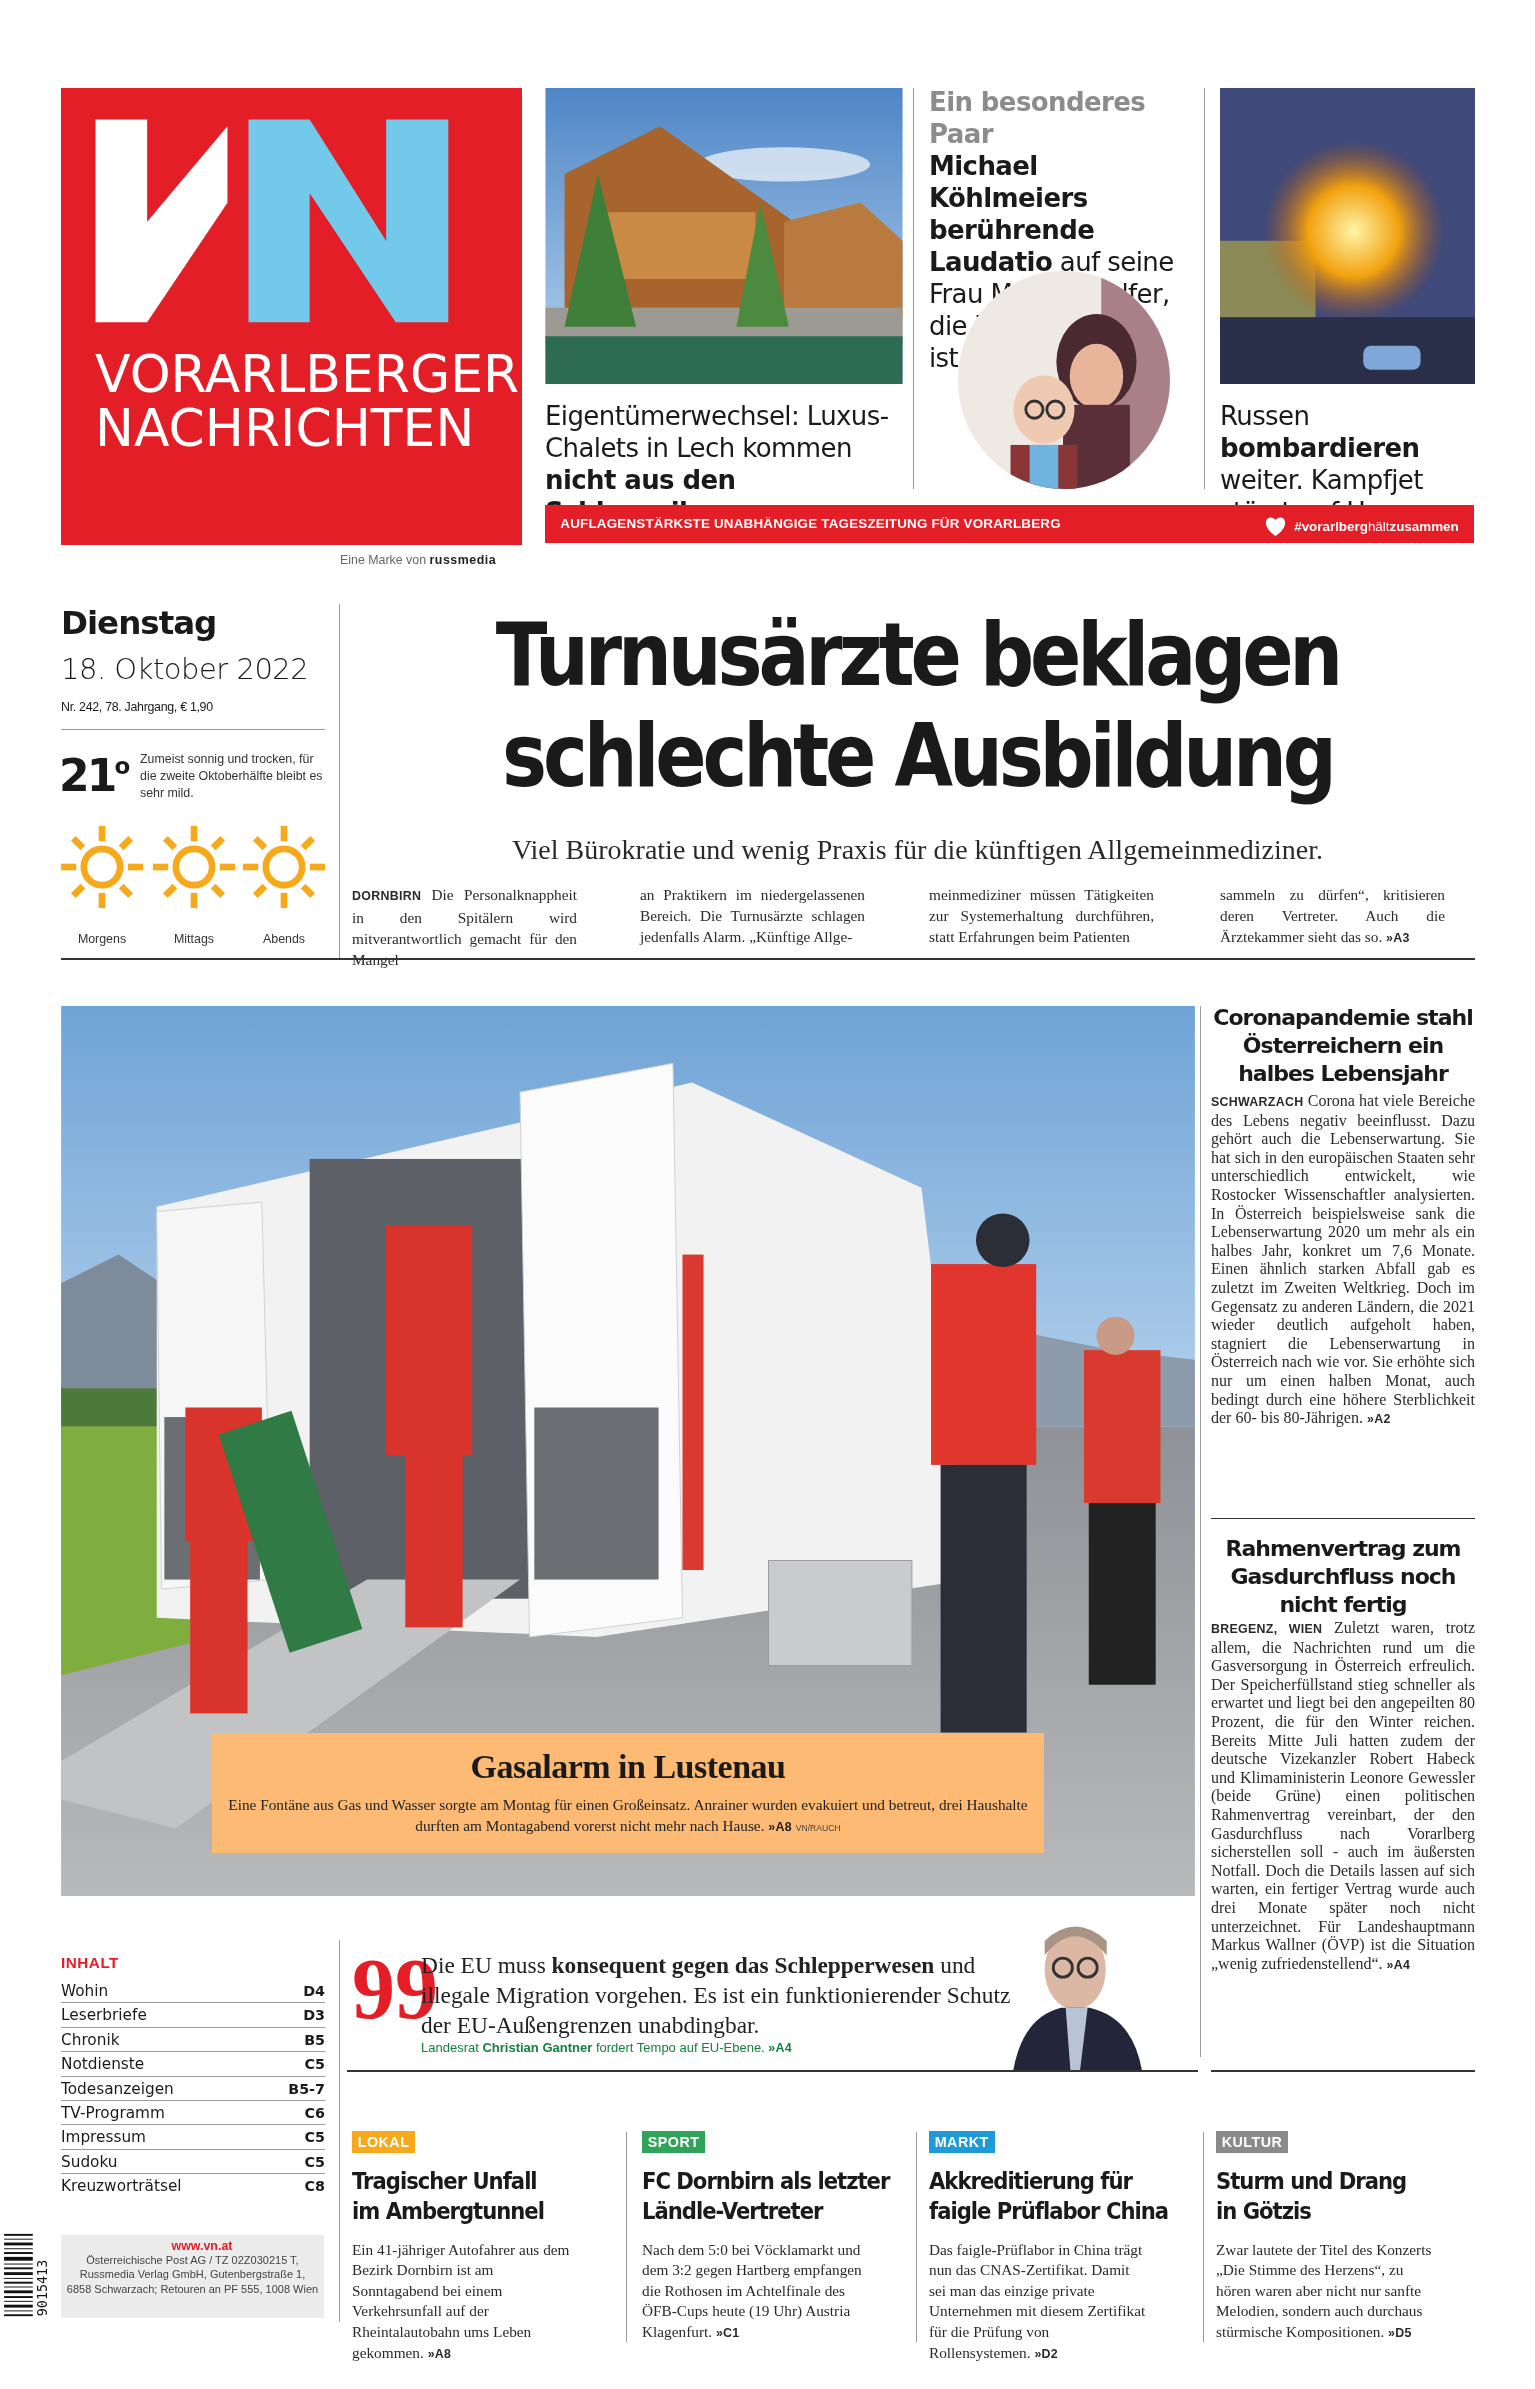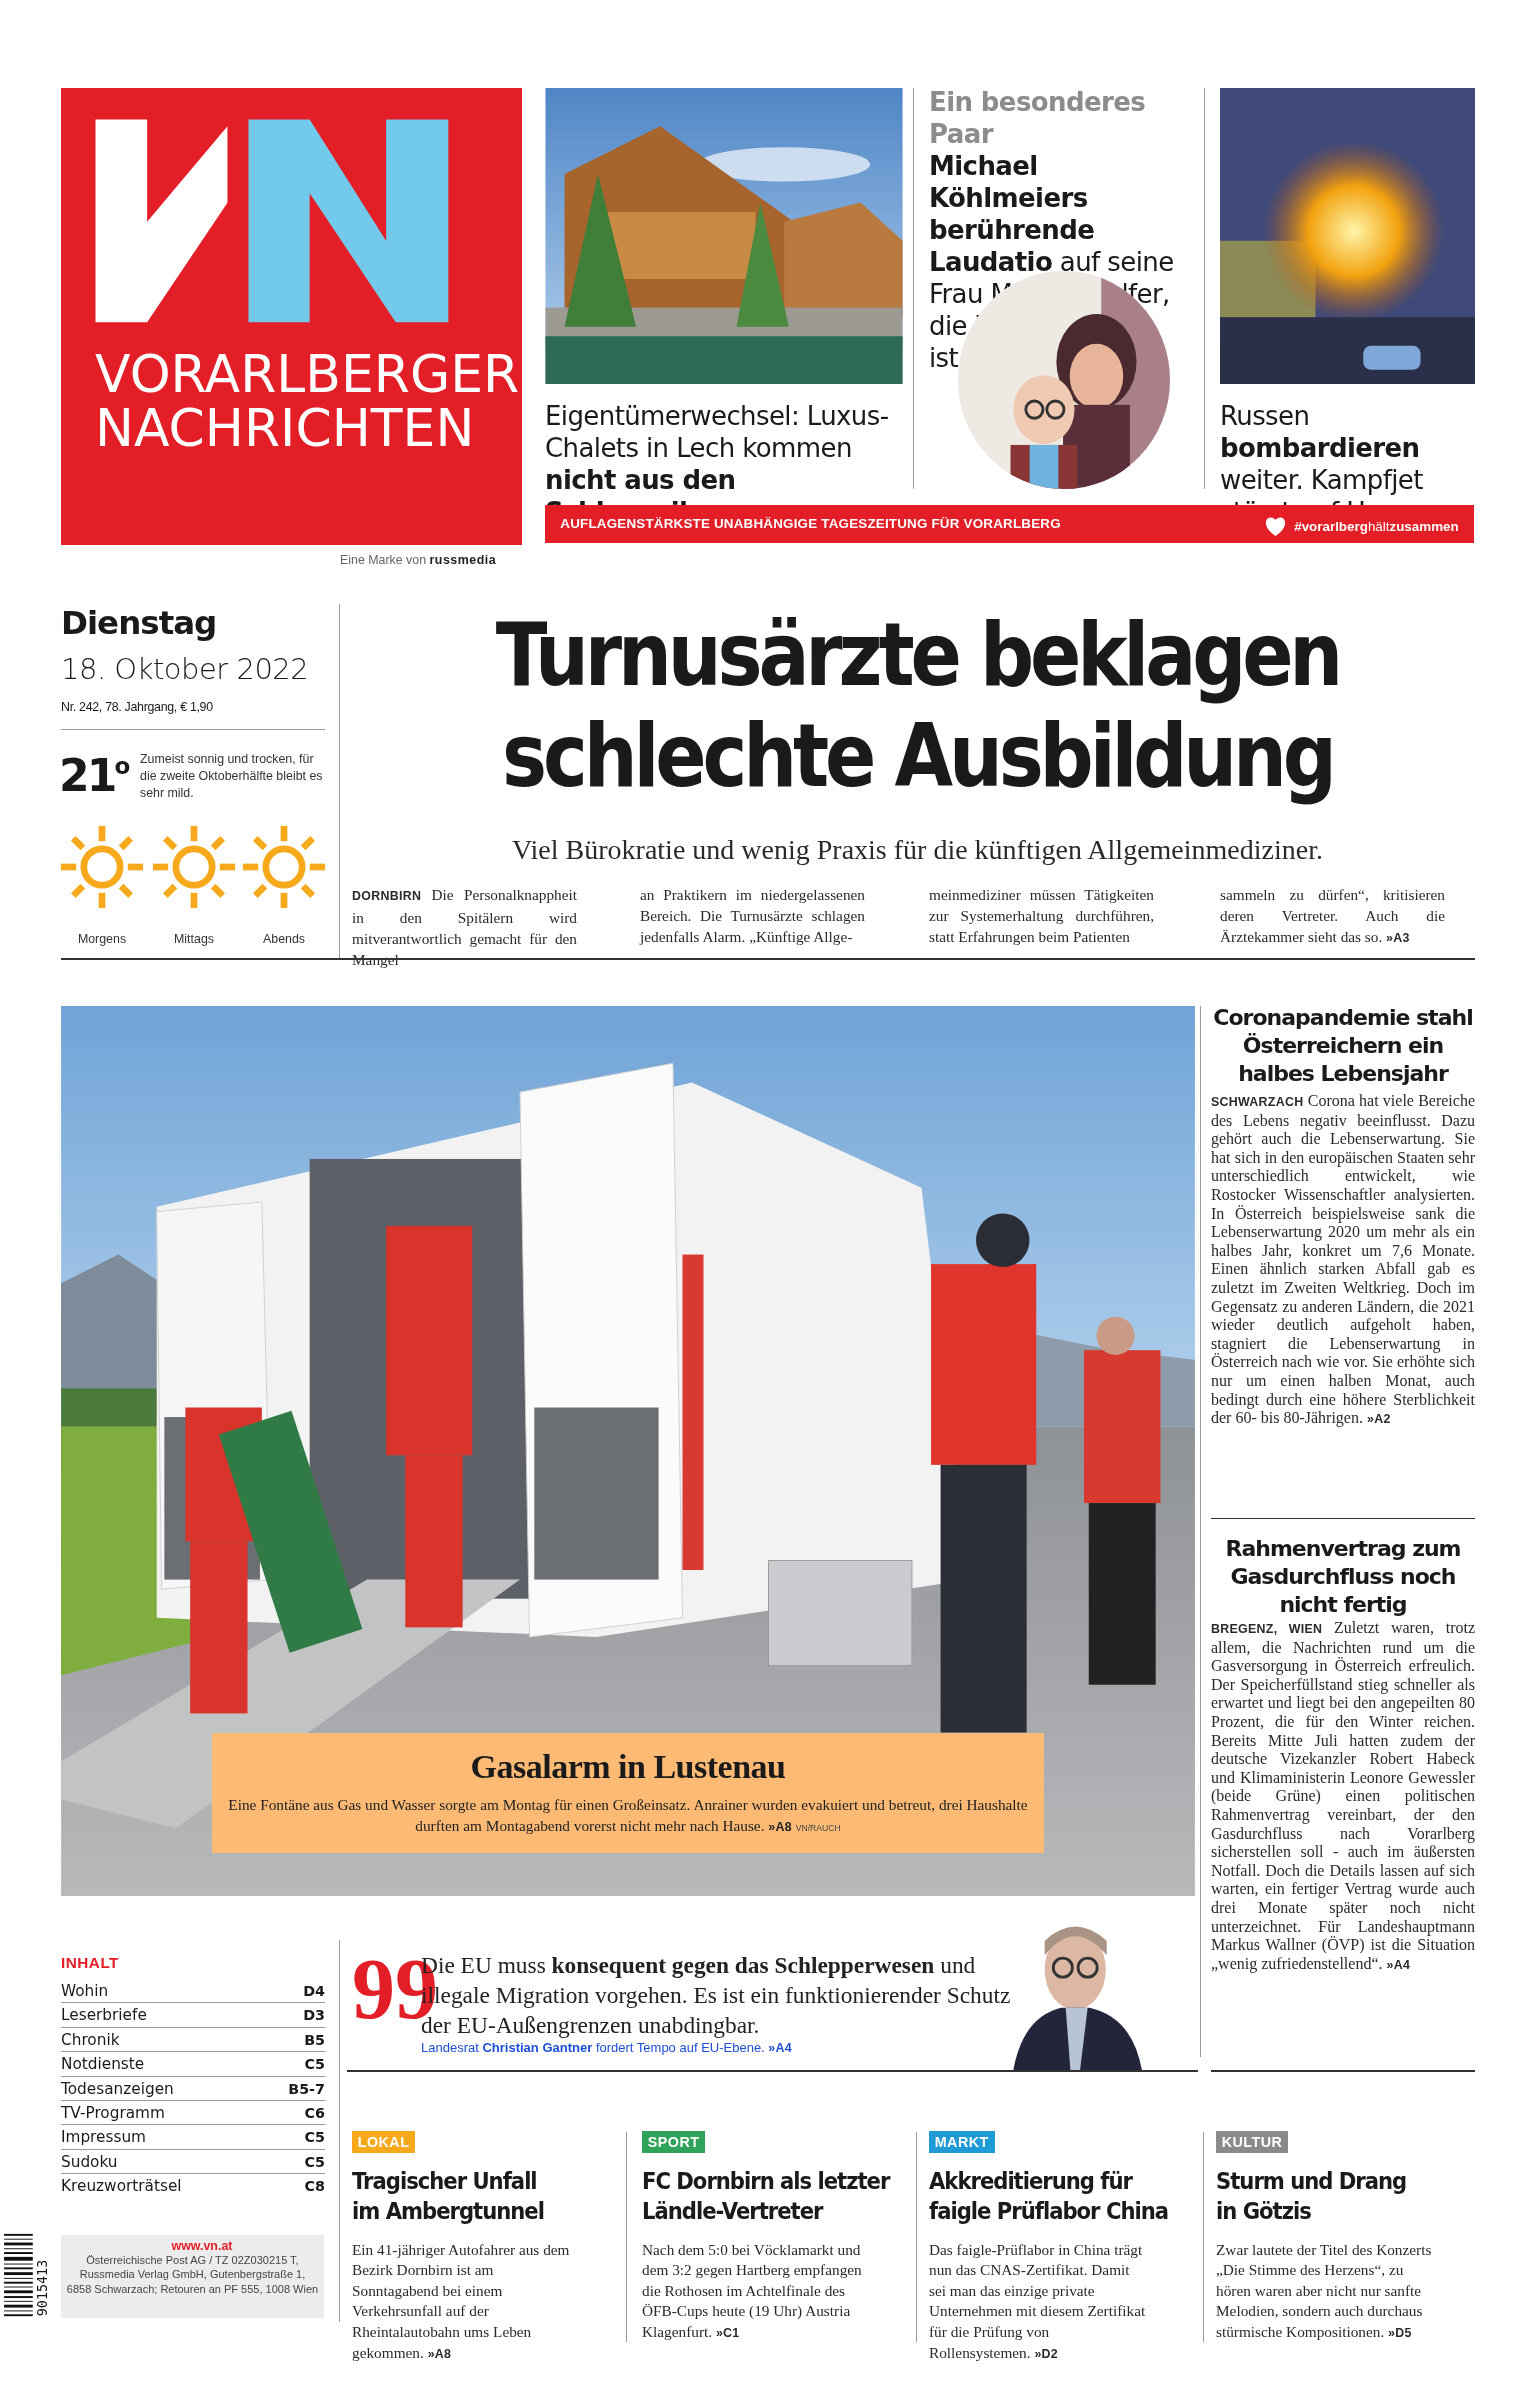--- a/index.html
+++ b/index.html
@@ -66,21 +66,21 @@
   .inh-row b { font-weight: 700; font-size: 14.3px; }
   #inhalt-vdiv { left: 339px; top: 1940px; height: 382px; }
 
   #footer-box { left: 61px; top: 2235px; width: 263px; height: 83px; background: #ececec; text-align: center; font-size: 11px; line-height: 14.3px; color: #444; padding-top: 3.8px; }
   #footer-box .url { color: #e31e26; font-weight: 700; font-size: 12.4px; margin-left: 19px; }
   #barcode { left: 3.8px; top: 2232px; width: 48px; height: 88px; }
 
   
   #quote-mark { left: 352px; top: 1946px; font-family: "Liberation Serif", serif; font-weight: 700; font-size: 86px; color: #e31e26; line-height: 86px; }
   #quote-text { left: 421px; top: 1950px; width: 612px; font-family: "Liberation Serif", serif; font-size: 23.4px; line-height: 30px; color: #222; }
-  #quote-attr { left: 421px; top: 2040px; font-size: 13px; color: #1d4ed8; }
+  #quote-attr { left: 421px; top: 2040px; font-size: 13px; color: #15803d; }
   #quote-photo { left: 975px; top: 1912px; width: 210px; height: 159px; }
   #quote-rule { left: 347px; top: 2070px; width: 851px; height: 1.9px; background: #333; }
 
   
   .sec { top: 2131px; width: 220px; }
   .sec-badge { display: inline-block; color: #fff; font-weight: 900; font-size: 14.3px; padding: 2.9px 5.7px; letter-spacing: 0.5px; }
   .sec-title { font-family: "DejaVu Sans", sans-serif; font-weight: 700; font-size: 23px; line-height: 30px; letter-spacing: -1.1px; margin-top: 13.4px; transform: scaleX(0.92); transform-origin: left; white-space: nowrap; }
   .sec-body { font-family: "Liberation Serif", serif; font-size: 15.3px; line-height: 20.6px; margin-top: 13.4px; color: #2a2a2a; }
   .sec-vdiv { top: 2132px; height: 210px; }
 </style>

